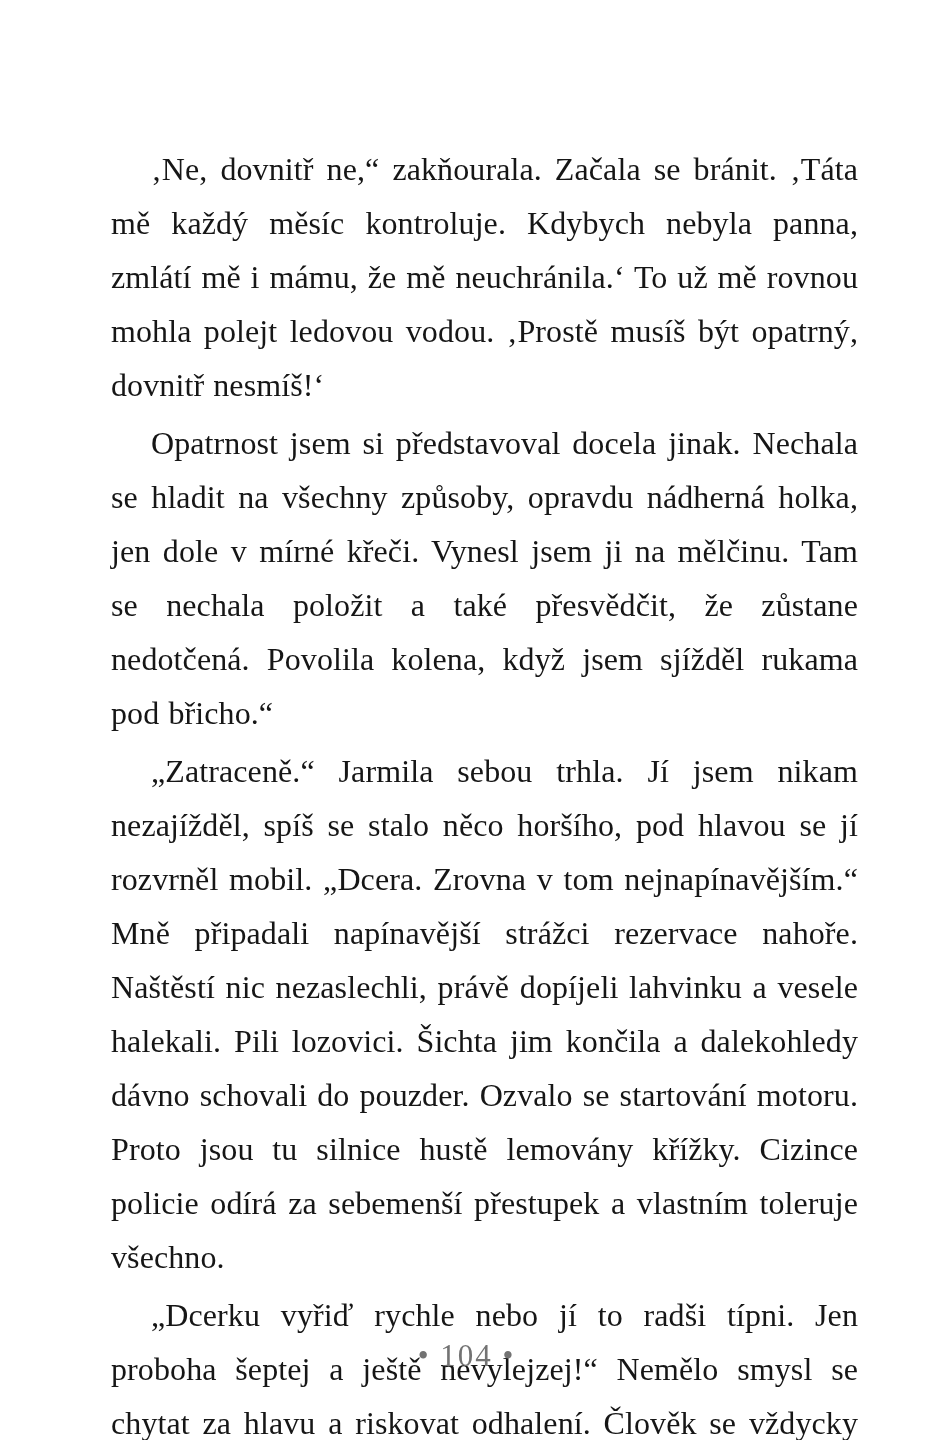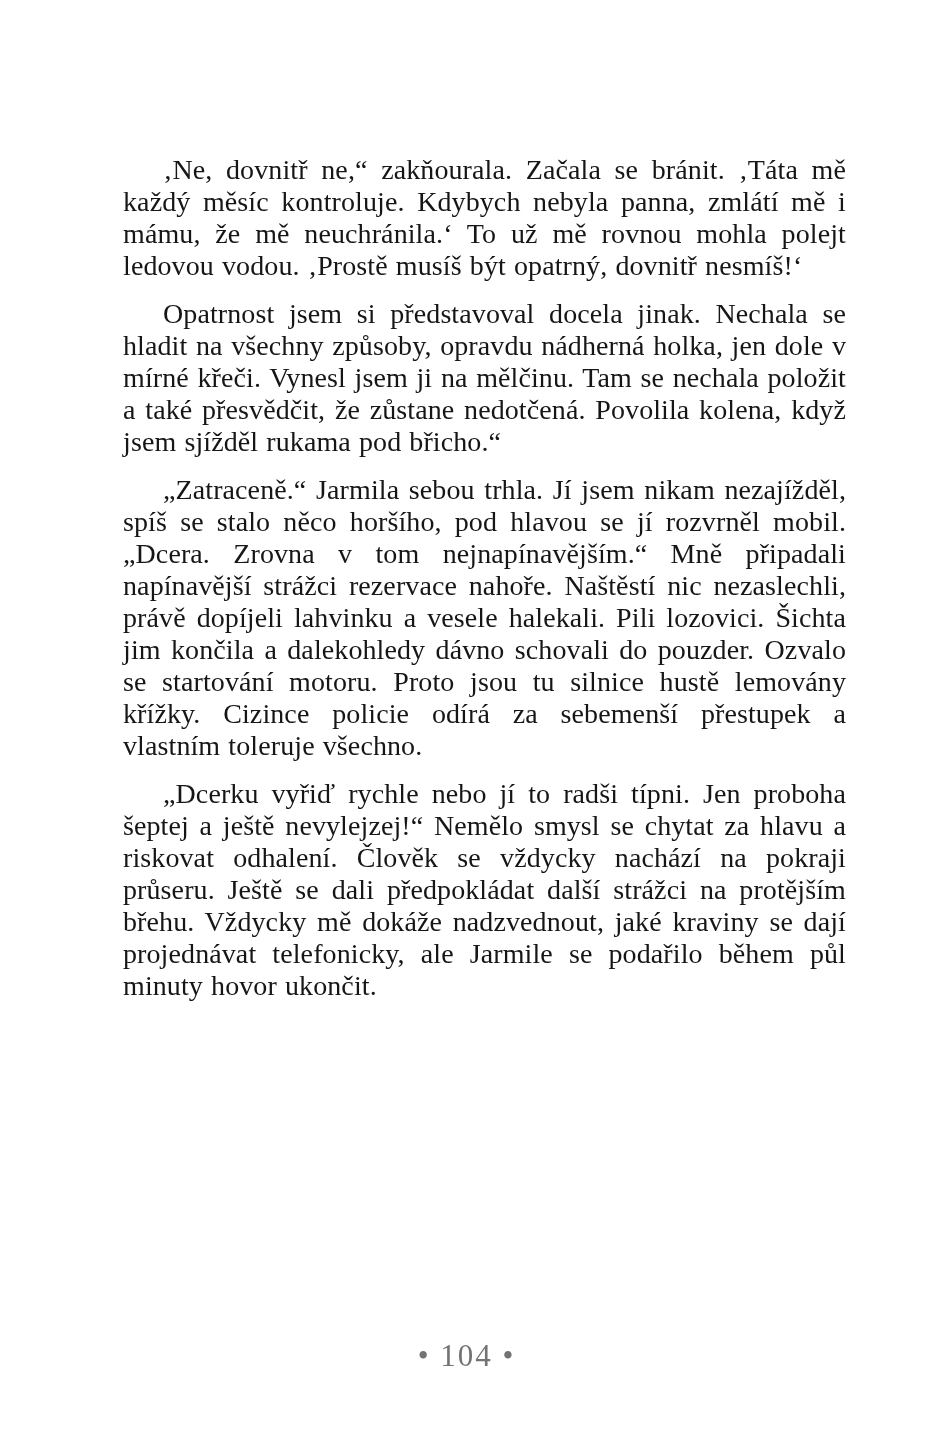--- a/index.html
+++ b/index.html
@@ -16,23 +16,23 @@
     font-family: "Liberation Serif", "DejaVu Serif", serif;
     color: #161616;
   }
   .text-block {
     position: absolute;
     top: 138px;
     left: 107px;
     width: 755px;
   }
   .para {
-    margin: 16px;
-    font-size: 28px;
-    line-height: 32px;
+    margin: 4px;
+    font-size: 32px;
+    line-height: 54px;
     text-align: justify;
     text-indent: 40px;
     letter-spacing: 0.1px;
     word-spacing: 1px;
   }
   .footer {
     position: absolute;
     top: 1340px;
     left: 0;
     width: 100%;

